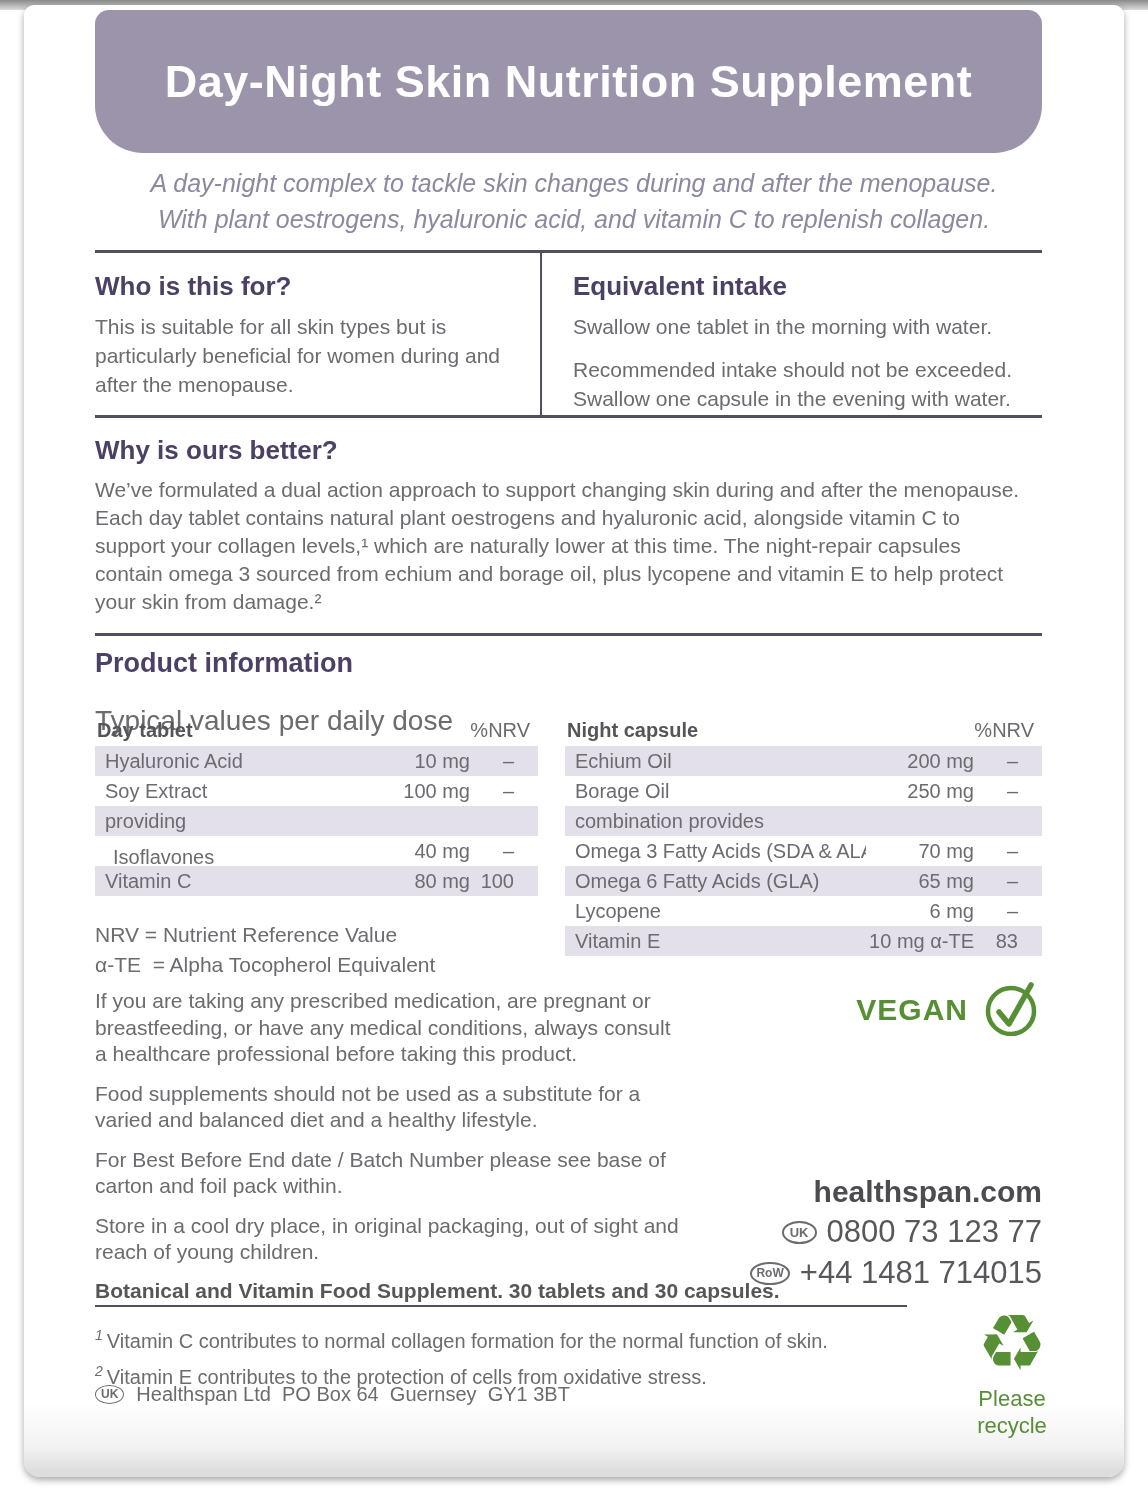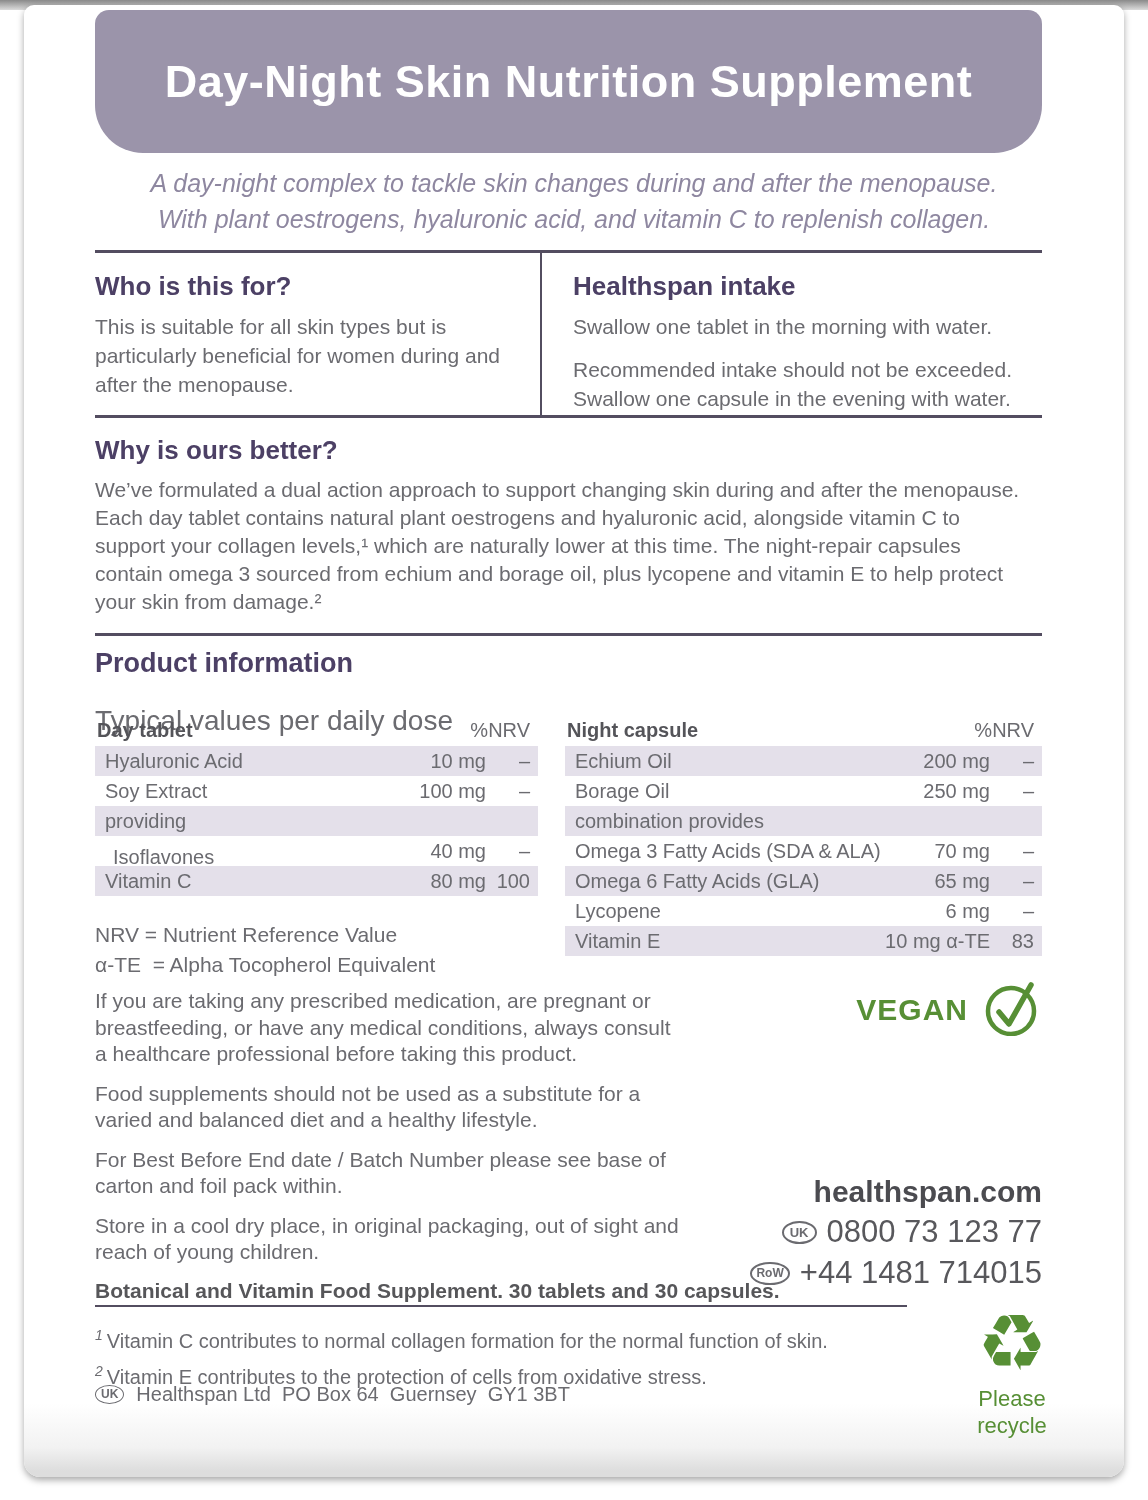--- a/index.html
+++ b/index.html
@@ -39,21 +39,21 @@
   .why .h2{margin-bottom:10px;}
   .prodinfo-head{position:absolute;left:71px;top:643px;}
   .prodinfo-sub{position:absolute;left:71px;top:700px;color:#6b6b70;font-size:28px;}
   .ptable{position:absolute;top:712px;}
   #day-table{left:71px;width:443px;}
   #night-table{left:541px;width:477px;}
   .thead{display:flex;height:26px;align-items:center;padding:0 8px 0 2px;margin-bottom:3px;}
   .thead .ttitle{flex:1;font-weight:700;color:#545459;font-size:20px;}
   .thead .tnrvh{color:#6b6b70;font-size:20px;}
   .trow{display:flex;height:30px;align-items:center;font-size:20px;color:#6b6b70;
-    padding:0 8px 0 10px;}
+    padding:0 24px 0 10px;}
   .trow:nth-child(odd){background:#e4e0ea;}
   .tname{flex:1;white-space:nowrap;overflow:hidden;}
   .tname.indent{padding-left:8px;margin-top:12px;}
   .tamt{width:108px;text-align:right;white-space:nowrap;}
   .tnrv{width:44px;text-align:right;}
   .notes{position:absolute;left:71px;top:915px;color:#6b6b70;font-size:21px;line-height:30px;}
   .warnings{position:absolute;left:71px;top:983px;width:590px;}
   .warn-p{color:#6b6b70;font-size:21px;line-height:26.5px;margin:0 0 13px 0;}
   .supp-line{font-weight:700;color:#565659;font-size:21px;margin-top:4px;white-space:nowrap;}
   .vegan{position:absolute;right:82px;top:975px;display:flex;align-items:center;gap:14px;}
@@ -94,21 +94,21 @@
 
   <div class="hr" id="hr1"></div>
   <div class="vdiv"></div>
 
   <div class="col-left">
     <div class="h2">Who is this for?</div>
     <div class="body-txt">This is suitable for all skin types but is particularly beneficial for women during and after the menopause.</div>
   </div>
 
   <div class="col-right">
-    <div class="h2">Healthspan intake</div>
+    <div class="h2">Equivalent intake</div>
     <div class="body-txt">Swallow one tablet in the morning with water.</div>
     <div class="body-txt p2">Recommended intake should not be exceeded.</div>
     <div class="body-txt">Swallow one capsule in the evening with water.</div>
   </div>
 
   <div class="hr" id="hr2"></div>
 
   <div class="why">
     <div class="h2">Why is ours better?</div>
     <div class="body-txt" style="line-height:28px;">We’ve formulated a dual action approach to support changing skin during and after the menopause. Each day tablet contains natural plant oestrogens and hyaluronic acid, alongside vitamin C to support your collagen levels,¹ which are naturally lower at this time. The night-repair capsules contain omega 3 sourced from echium and borage oil, plus lycopene and vitamin E to help protect your skin from damage.²</div>

